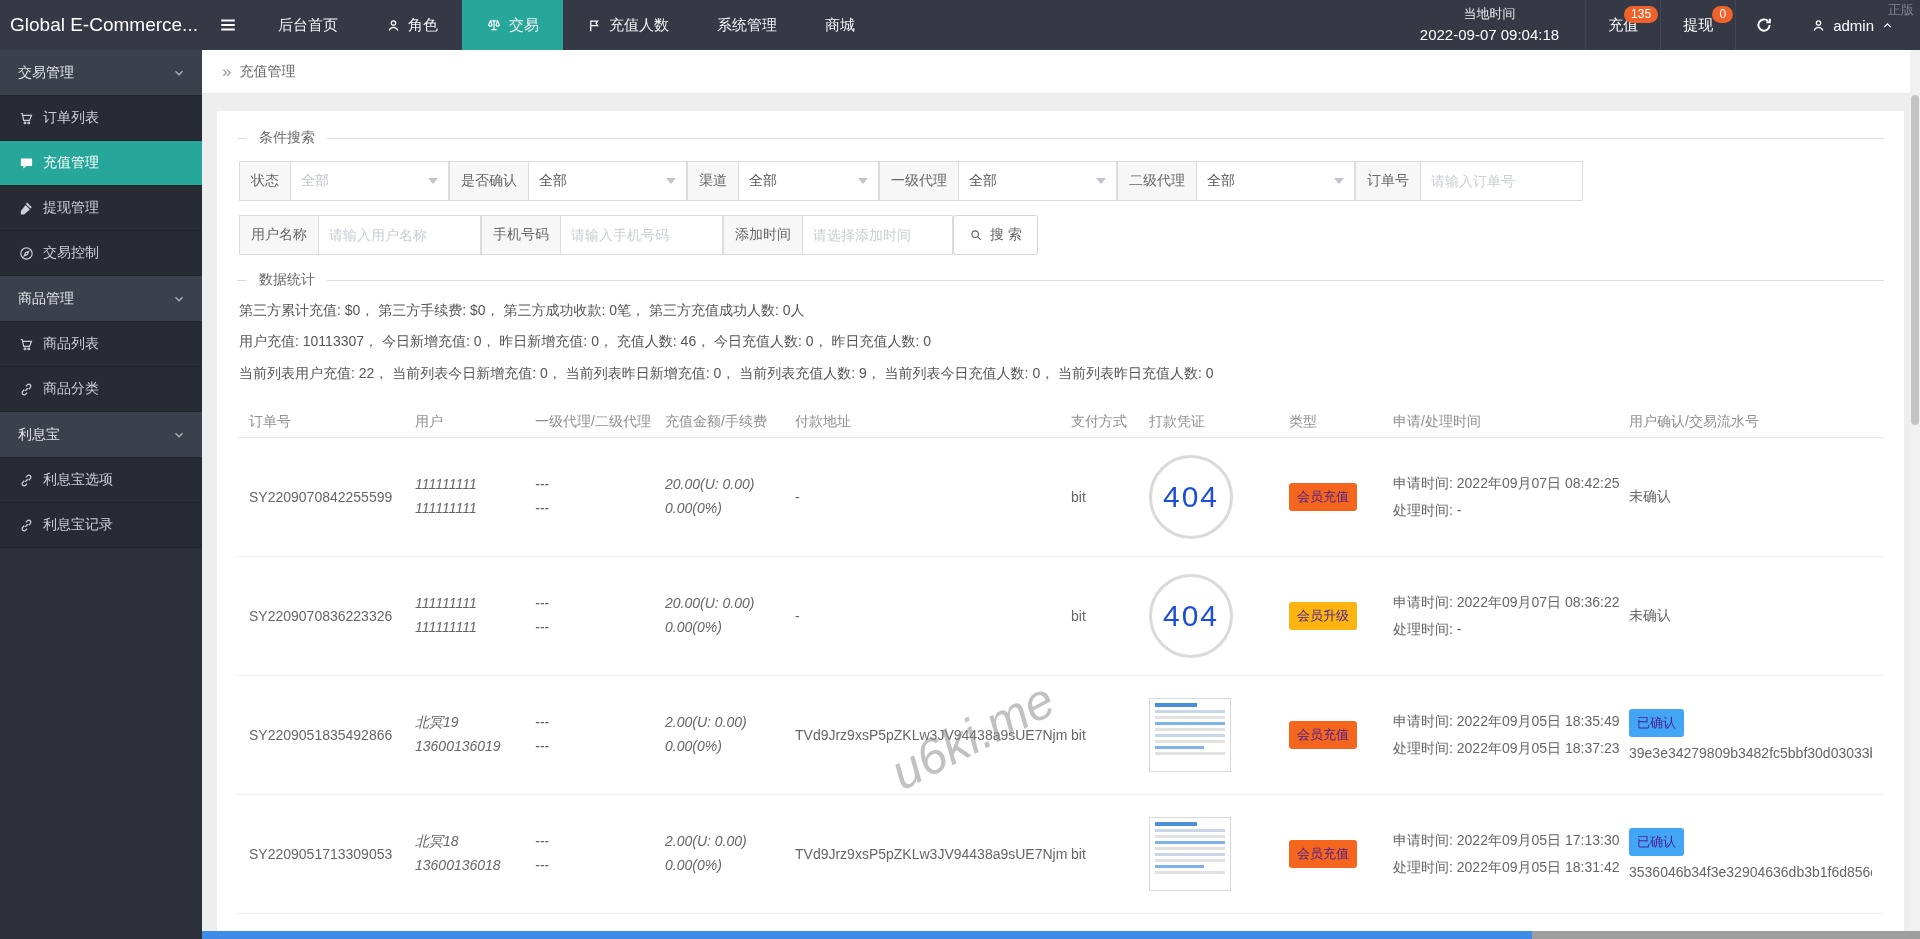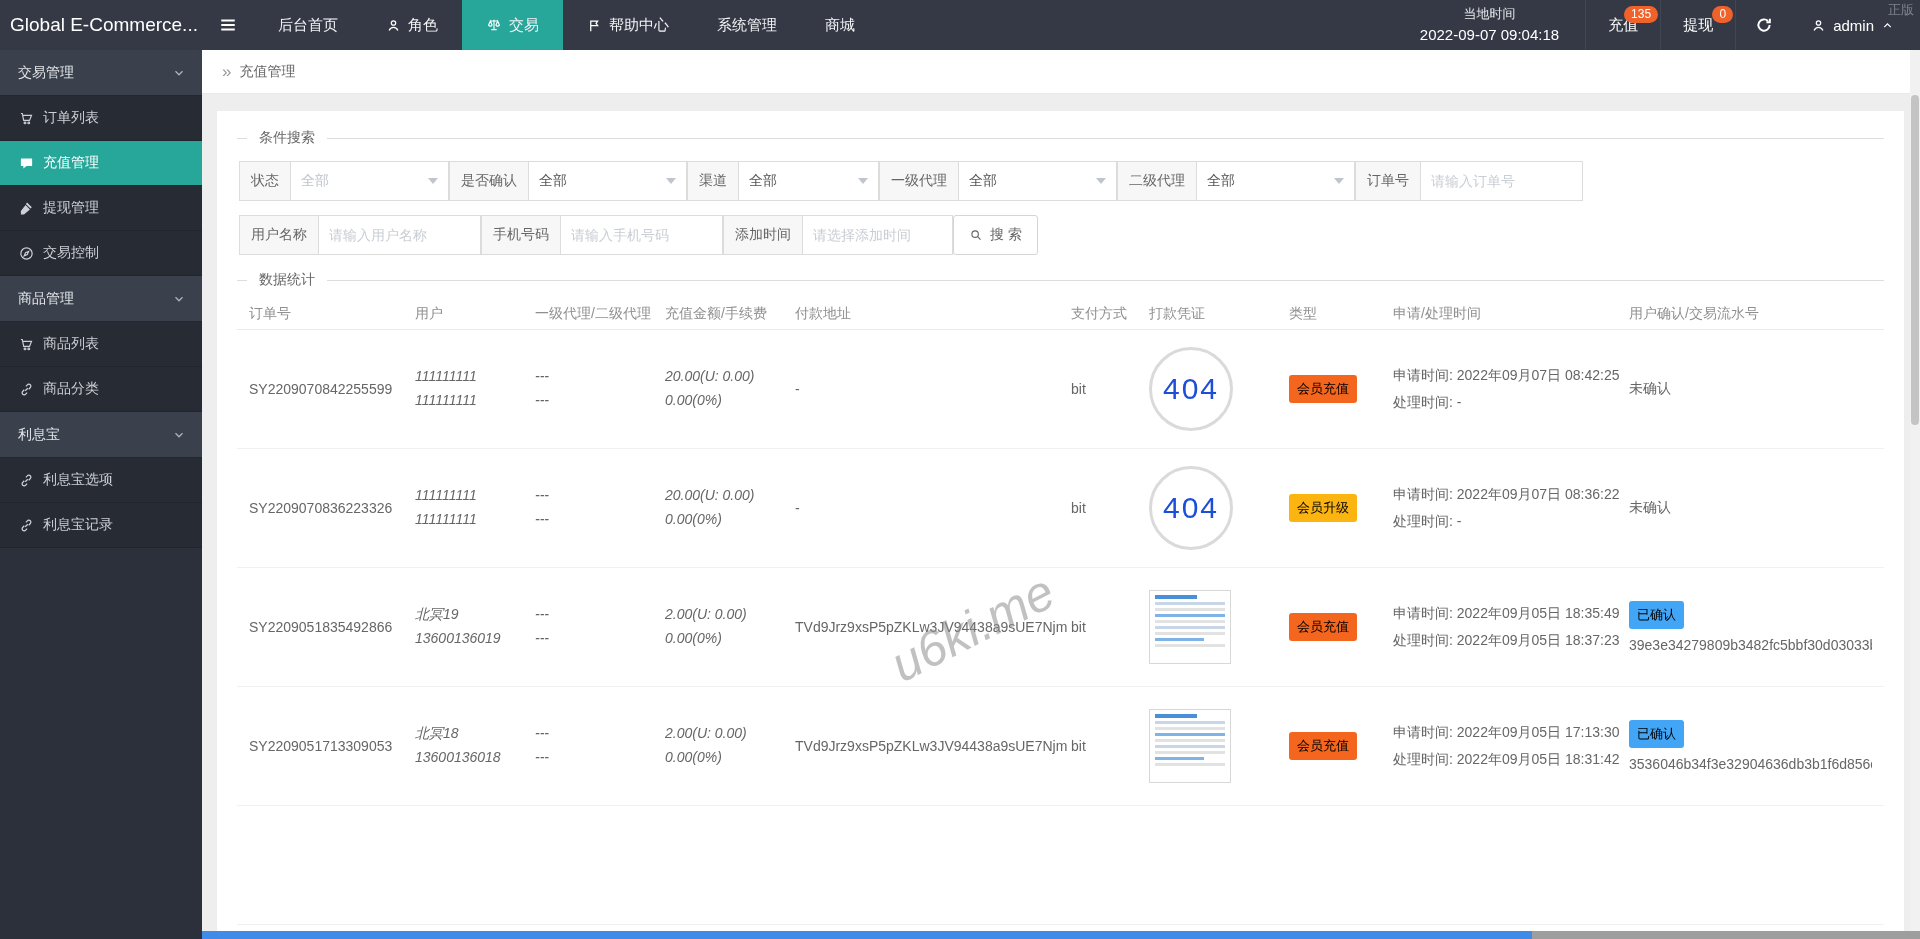--- a/index.html
+++ b/index.html
@@ -73,21 +73,21 @@
     column-gap:8px; align-items:center; padding:0 12px; min-height:119px; border-bottom:1px solid #f0f0f0; font-size:14px; color:#666; }
   .trow.head { min-height:31px; padding-top:6px; padding-bottom:6px; color:#8f8f8f; border-bottom:1px solid #eaeaea; }
   .cell2 div { line-height:1.7;font-style:italic; }
   .circle404 { width:84px; height:84px; border:3px solid #dadada; border-radius:50%; color:#1d4ed8;
     display:flex; align-items:center; justify-content:center; font-size:30px; letter-spacing:2px; font-weight:300; }
   .thumb { width:82px; height:74px; background:#fff; border:1px solid #d8d8d8; padding:4px 5px; cursor:pointer; }
   .thumb .tb { height:4px; background:#4a90d9; margin-bottom:3px; width:60%; }
   .thumb .tl { height:3px; background:#c9d6e8; margin-bottom:3px; }
   .thumb .tl.g { background:#e2e2e2; }
   .thumb .tl.b { background:#7fb3e8; }
-  .badge { display:inline-block; padding:5px 8px; border-radius:3px; color:#000000; font-size:13px; white-space:nowrap; }
+  .badge { display:inline-block; padding:5px 8px; border-radius:3px; color:#4c1d95; font-size:13px; white-space:nowrap; }
   .badge.orange { background:#f4661d; }
   .badge.amber { background:#fbb410; }
   .badge.blue { background:#42a5f5; }
   .timecell div { line-height:1.9; }
   .confirmcell .hash { margin-top:8px; white-space:nowrap; overflow:hidden; color:#666; }
   .watermark { position:absolute; left:648px; top:300px; font-size:50px; color:#8f8f8f; opacity:.55;
     transform:rotate(-27deg); pointer-events:none; z-index:5; font-style:italic; }
 
   
   .hscroll { position:absolute; left:202px; right:0; bottom:0; height:8px; display:flex; z-index:40; }
@@ -131,21 +131,21 @@
           </svg>
       </span>
       <span>交易</span>
     </div>
     <div class="nav-item">
       <span>
         <svg width="15" height="15" viewBox="0 0 24 24" fill="none" stroke="#fff" stroke-width="2">
             <path d="M6 21V4M6 5h11l-2.5 3.5L17 12H6"></path>
           </svg>
       </span>
-      <span>帮助中心</span>
+      <span>充值人数</span>
     </div>
     <div class="nav-item">
       <span>系统管理</span>
     </div>
     <div class="nav-item">
       <span>商城</span>
     </div>
   </div>
 
   <div class="nav-right">
@@ -356,20 +356,25 @@
                 <path d="M14.8 14.8l5 5"></path>
               </svg>
           </span>
           <span>搜 索</span>
         </button>
       </div>
     </fieldset>
 
     <fieldset style="margin-top:0">
       <legend>数据统计</legend>
+      <div class="stats-body">
+        <div class="stats-line">第三方累计充值: $0， 第三方手续费: $0， 第三方成功收款: 0笔， 第三方充值成功人数: 0人</div>
+        <div class="stats-line">用户充值: 10113307， 今日新增充值: 0， 昨日新增充值: 0， 充值人数: 46， 今日充值人数: 0， 昨日充值人数: 0</div>
+        <div class="stats-line">当前列表用户充值: 22， 当前列表今日新增充值: 0， 当前列表昨日新增充值: 0， 当前列表充值人数: 9， 当前列表今日充值人数: 0， 当前列表昨日充值人数: 0</div>
+      </div>
     </fieldset>
 
     <div class="table">
       <div class="watermark">u6ki.me</div>
 
       <div class="trow head">
         <div>订单号</div>
         <div>用户</div>
         <div>一级代理/二级代理</div>
         <div>充值金额/手续费</div>

